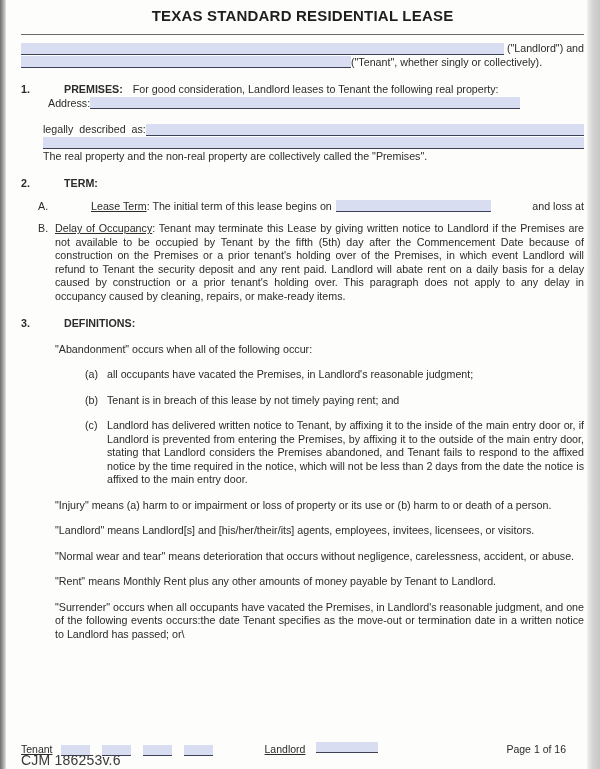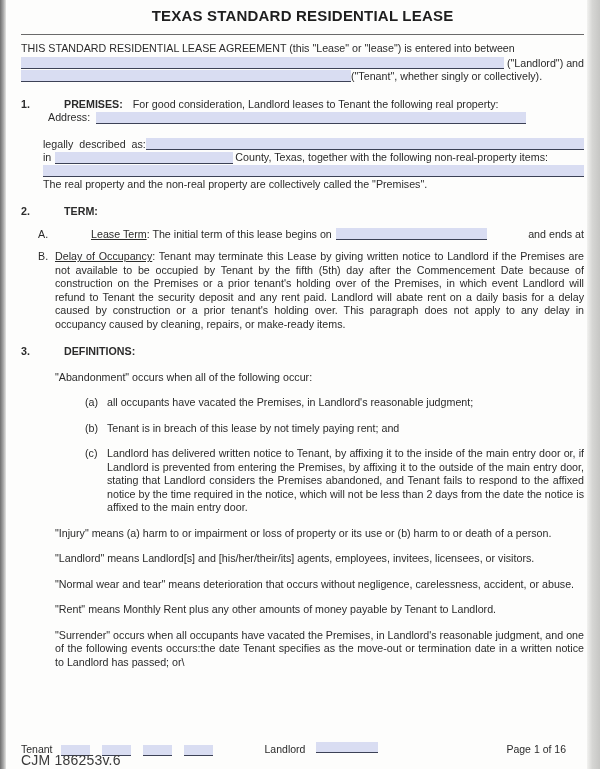--- a/index.html
+++ b/index.html
@@ -57,21 +57,21 @@
   .intro-line2 .after { white-space:nowrap; padding-left:3px; }
   .intro-line3 .blank { width:330px; }
 
   .section { margin-top:14px; }
   .sec-head { display:flex; }
   .sec-num { font-weight:bold; width:31px; flex:0 0 31px; }
   .sec-body { flex:1;padding-left:12px; }
   .sec-title { font-weight:bold; padding-right:10px; }
 
   .addr-line { margin-left:27px; margin-top:0; }
-  .addr-line .lbl { padding-right:6px; white-space:nowrap;text-align:center; }
+  .addr-line .lbl { white-space:nowrap;text-align:center; }
   .addr-line .blank { width:430px; }
 
   .legal-block { margin-left:22px; margin-top:13px; }
   .legal-lbl { word-spacing:3px; white-space:nowrap; }
   .county-line .txt { white-space:nowrap; padding-left:2px; }
   .full-blank-line .blank { width:100%; }
 
   .sub-item { display:flex; margin-top:9px; margin-left:17px; }
   .sub-label { width:17px; flex:0 0 17px; }
   .sub-body { flex:1; }
@@ -83,21 +83,21 @@
   .def-lead { margin-left:34px; margin-top:12px; }
   .def-item { display:flex; margin-left:64px; margin-top:12px; }
   .def-item .itm-label { width:22px; flex:0 0 22px; }
   .def-para { margin-left:34px; margin-top:12px; }
 
   .footer {
     position:absolute; left:21px; right:16px; bottom:13px;
     display:flex; align-items:flex-end;
     font-size:10.5px;
   }
-  .footer .lbl { padding-right:8px; }
+  .footer .lbl { padding-right:8px;text-decoration:underline; }
   .fblank {
     display:inline-block; width:29px; height:11px;
     background:#d9ddf2; border-bottom:1px solid #3c4156;
     margin-right:12px;
   }
   .fblank.wide { width:62px; margin-right:0; }
   .footer-landlord { margin-left:40px; }
   .footer-page { margin-left:auto; padding-right:18px; }
   .doc-ref {
     position:absolute; left:21px; bottom:2px;
@@ -109,21 +109,20 @@
 
 <div class="scan-edge-left"></div>
 <div class="scan-edge-right"></div>
 
 <div class="page">
 
   <h1 class="title">TEXAS STANDARD RESIDENTIAL LEASE</h1>
   <hr class="title-rule">
 
   <div class="intro justify">
-    <div>THIS STANDARD RESIDENTIAL LEASE AGREEMENT (this "Lease" or "lease") is entered into between</div>
     <div class="intro-line2 flexline">
       <span class="blank grow"></span>
       <span class="after">("Landlord") and</span>
     </div>
     <div class="intro-line3">
       <span class="blank"></span><span>("Tenant", whether singly or collectively).</span>
     </div>
   </div>
 
   <div class="section">
@@ -135,45 +134,40 @@
     </div>
     <div class="addr-line flexline">
       <span class="lbl">Address:</span>
       <span class="blank"></span>
     </div>
     <div class="legal-block">
       <div class="flexline">
         <span class="legal-lbl">legally described as:</span>
         <span class="blank grow"></span>
       </div>
-      <div class="flexline county-line">
-        <span>in</span>
-        <span class="blank grow" style="max-width:178px; margin-left:4px;"></span>
-        <span class="txt">County, Texas, together with the following non-real-property items:</span>
-      </div>
       <div class="flexline full-blank-line">
         <span class="blank"></span>
       </div>
       <div>The real property and the non-real property are collectively called the "Premises".</div>
     </div>
   </div>
 
   <div class="section">
     <div class="sec-head">
       <span class="sec-num">2.</span>
       <span class="sec-body"><span class="sec-title">TERM:</span></span>
     </div>
 
     <div class="sub-item">
       <span class="sub-label">A.</span>
       <div class="sub-body">
         <div class="flexline lease-line1">
           <span class="pre nowrap"><span class="u">Lease Term</span><span>: The initial term of this lease begins on</span></span>
           <span class="blank grow"></span>
-          <span class="post nowrap">and ends at</span>
+          <span class="post nowrap">and loss at</span>
         </div>
       </div>
     </div>
 
     <div class="sub-item">
       <span class="sub-label">B.</span>
       <div class="sub-body justify">
         <span class="u">Delay of Occupancy</span><span>: Tenant may terminate this Lease by giving written notice to Landlord if the Premises are not available to be occupied by Tenant by the fifth (5th) day after the Commencement Date because of construction on the Premises or a prior tenant's holding over of the Premises, in which event Landlord will refund to Tenant the security deposit and any rent paid. Landlord will abate rent on a daily basis for a delay caused by construction or a prior tenant's holding over. This paragraph does not apply to any delay in occupancy caused by cleaning, repairs, or make-ready items.</span>
       </div>
     </div>

